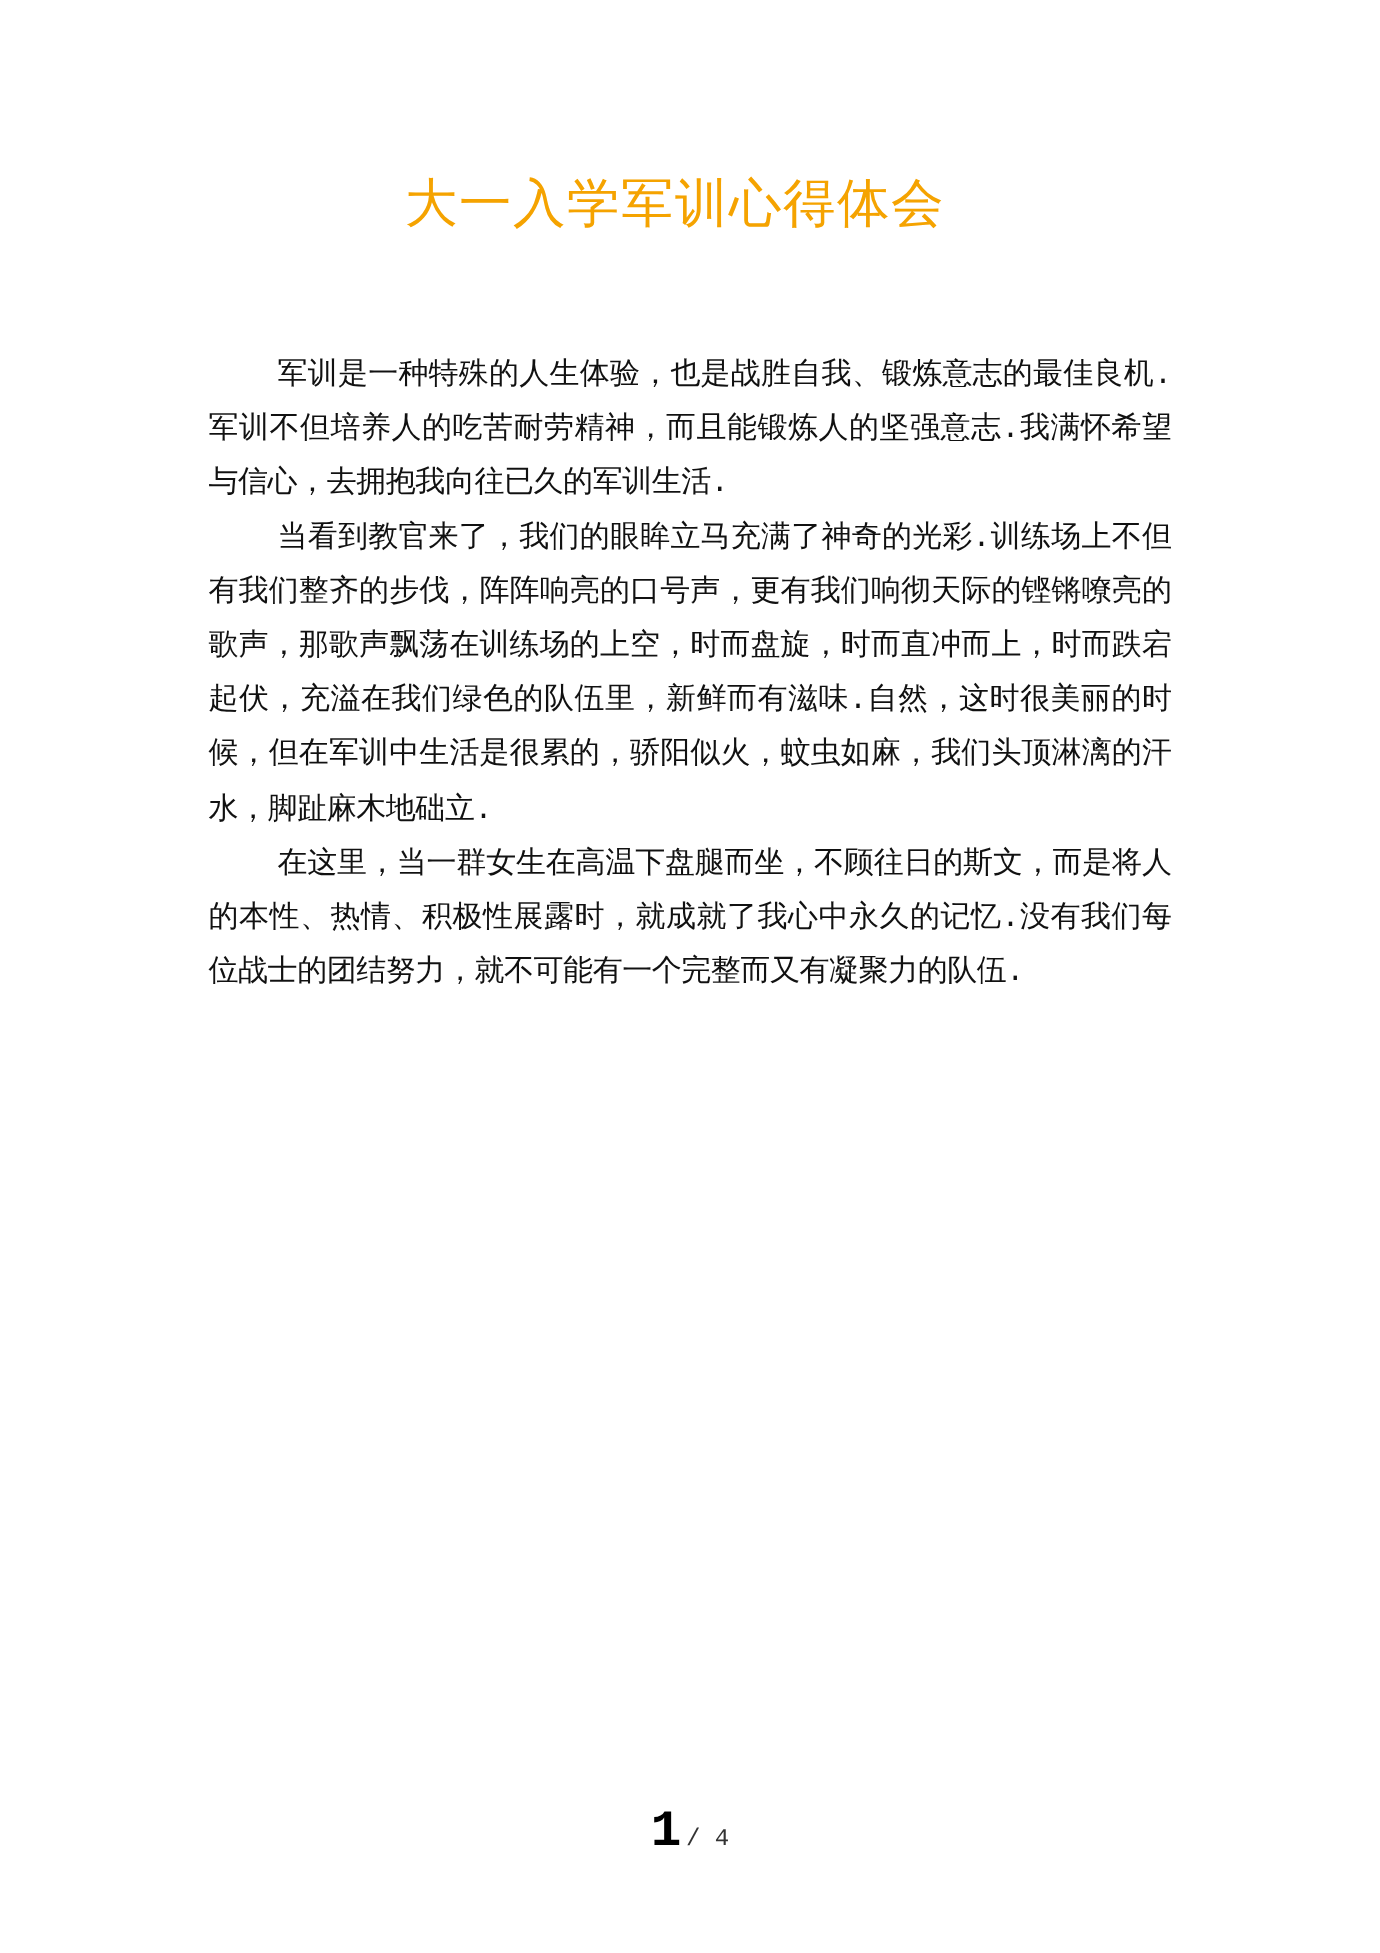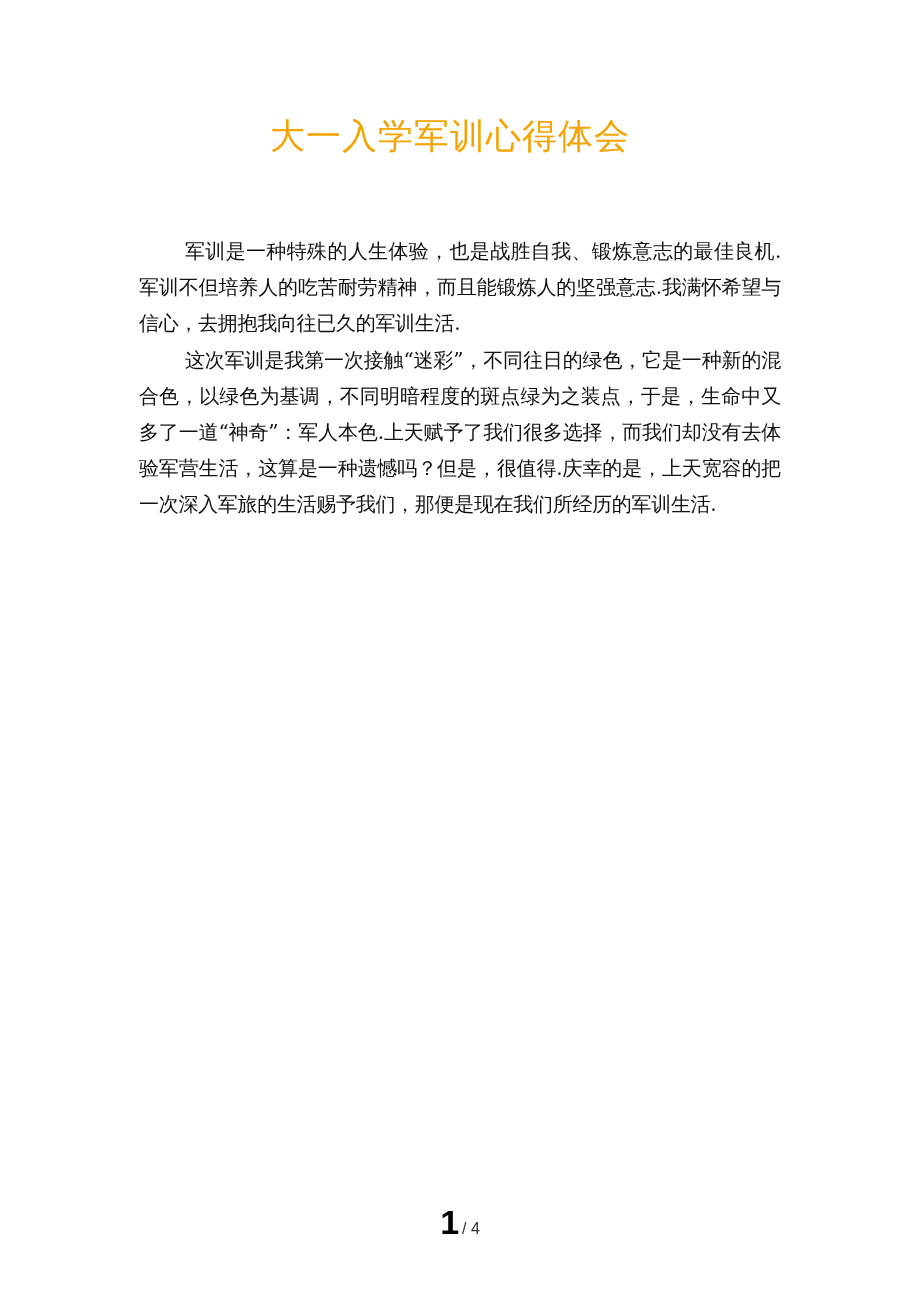--- a/index.html
+++ b/index.html
@@ -42,47 +42,49 @@
   }
   .para {
     margin: 0;
     font-size: 20px;
     line-height: 36.2px;
     text-indent: 46px;
     text-align: justify;
     text-justify: inter-character;
     word-break: break-all;
     letter-spacing: -0.3px;
+    font-family: Liberation Mono, monospace;
   }
   .footer {
     position: absolute;
     left: 0;
     top: 1203px;
     width: 920px;
     text-align: center;
-    font-family: Liberation Sans, sans-serif;
+    font-family: Liberation Mono, monospace;
   }
   .page-current {
     font-size: 34px;
     font-weight: bold;
     color: #000000;
   }
   .page-sep {
     font-size: 16px;
     color: #333333;
     margin-left: 3px;
   }
 </style>
 </head>
 <body>
 
 <div class="page">
   <h1 class="title">大一入学军训心得体会</h1>
 
   <div class="body-text">
     <p class="para">军训是一种特殊的人生体验，也是战胜自我、锻炼意志的最佳良机.军训不但培养人的吃苦耐劳精神，而且能锻炼人的坚强意志.我满怀希望与信心，去拥抱我向往已久的军训生活.</p>
-    <p class="para">这次军训是我第一次接触“迷彩”，不同往日的绿色，它是一种新的混合色，以绿色为基调，不同明暗程度的斑点绿为之装点，于是，生命中又多了一道“神奇”：军人本色.上天赋予了我们很多选择，而我们却没有去体验军营生活，这算是一种遗憾吗？但是，很值得.庆幸的是，上天宽容的把一次深入军旅的生活赐予我们，那便是现在我们所经历的军训生活.</p>
+    <p class="para">当看到教官来了，我们的眼眸立马充满了神奇的光彩.训练场上不但有我们整齐的步伐，阵阵响亮的口号声，更有我们响彻天际的铿锵嘹亮的歌声，那歌声飘荡在训练场的上空，时而盘旋，时而直冲而上，时而跌宕起伏，充溢在我们绿色的队伍里，新鲜而有滋味.自然，这时很美丽的时候，但在军训中生活是很累的，骄阳似火，蚊虫如麻，我们头顶淋漓的汗水，脚趾麻木地础立.</p>
+    <p class="para">在这里，当一群女生在高温下盘腿而坐，不顾往日的斯文，而是将人的本性、热情、积极性展露时，就成就了我心中永久的记忆.没有我们每位战士的团结努力，就不可能有一个完整而又有凝聚力的队伍.</p>
   </div>
 
   <div class="footer">
     <span class="page-current">1</span><span class="page-sep">/ 4</span>
   </div>
 </div>
 
 </body></html>

